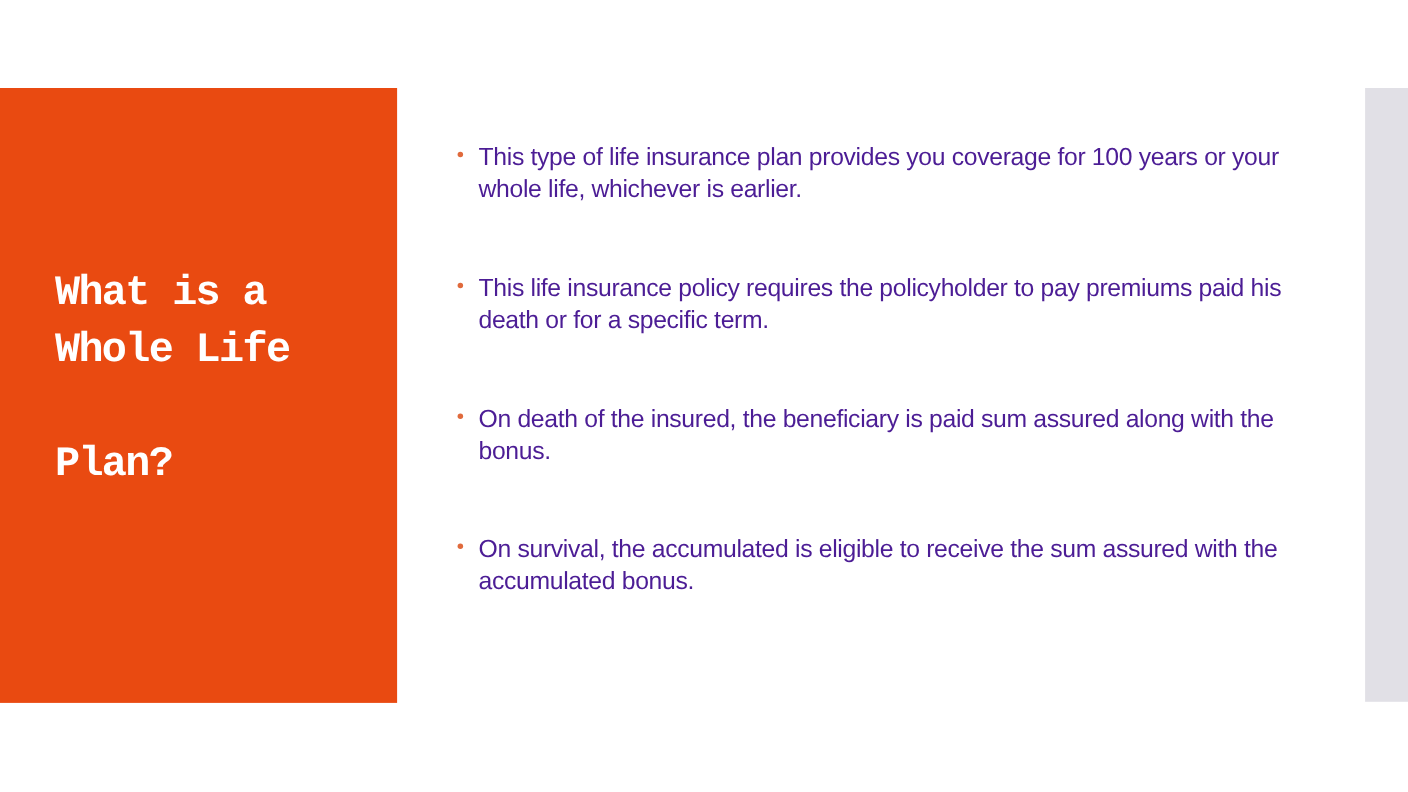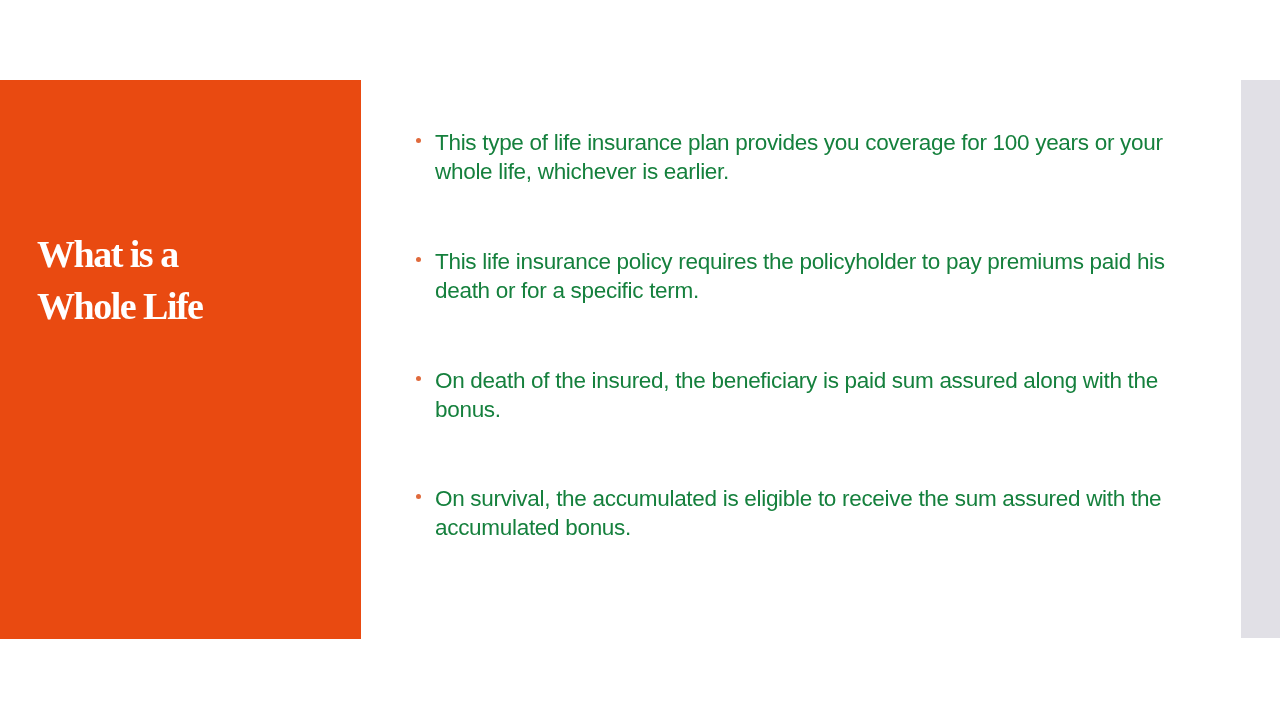--- a/index.html
+++ b/index.html
@@ -1,32 +1,33 @@
 <!DOCTYPE html>
 <html><head>
 <meta charset="utf-8">
 <style>
   html, body { margin:0; padding:0; }
   body { width:1280px; height:720px; background:#ffffff; position:relative; overflow:hidden; font-family:"Liberation Sans", sans-serif; }
   .title-panel { position:absolute; left:0; top:80px; width:361px; height:559px; background:#e94a11; }
-  .title-text { position:absolute; left:37px; top:228px; width:310px; color:#ffffff; font-family:Liberation Serif, serif; font-weight:bold; font-size:38px; line-height:52px; letter-spacing:-1.5px; margin:0; }
+  .title-text { position:absolute; left:37px; top:228px; width:310px; color:#ffffff; font-family:Liberation Mono, monospace; font-weight:bold; font-size:38px; line-height:52px; letter-spacing:-1.5px; margin:13px; }
   .side-bar { position:absolute; left:1241px; top:80px; width:39px; height:558px; background:#e1e0e6; }
   .bullets { position:absolute; left:416px; top:128px; width:760px; margin:0; padding:0; list-style:none; }
   .bullet { position:absolute; left:0; width:760px; }
   .dot { position:absolute; left:0; top:10px; width:5px; height:5px; border-radius:50%; background:#e06a3c; }
-  .btext { position:absolute; left:19px; color:#15803d; font-family:"Liberation Sans", sans-serif; font-size:22.5px; line-height:29px; width:730px; letter-spacing:-0.3px; }
+  .btext { position:absolute; left:19px; color:#4c1d95; font-family:"Liberation Sans", sans-serif; font-size:22.5px; line-height:29px; width:730px; letter-spacing:-0.3px; }
 </style>
 </head>
 <body>
 
 <div class="title-panel"></div>
 <h1 class="title-text">
   <span>What is a</span><br>
   <span>Whole Life</span><br>
   <br>
+  <span>Plan?</span>
 </h1>
 
 <div class="side-bar"></div>
 
 <ul class="bullets">
   <li class="bullet" style="top:0px;">
     <span class="dot"></span>
     <span class="btext">This type of life insurance plan provides you coverage for 100 years or your whole life, whichever is earlier.</span>
   </li>
   <li class="bullet" style="top:119px;">

